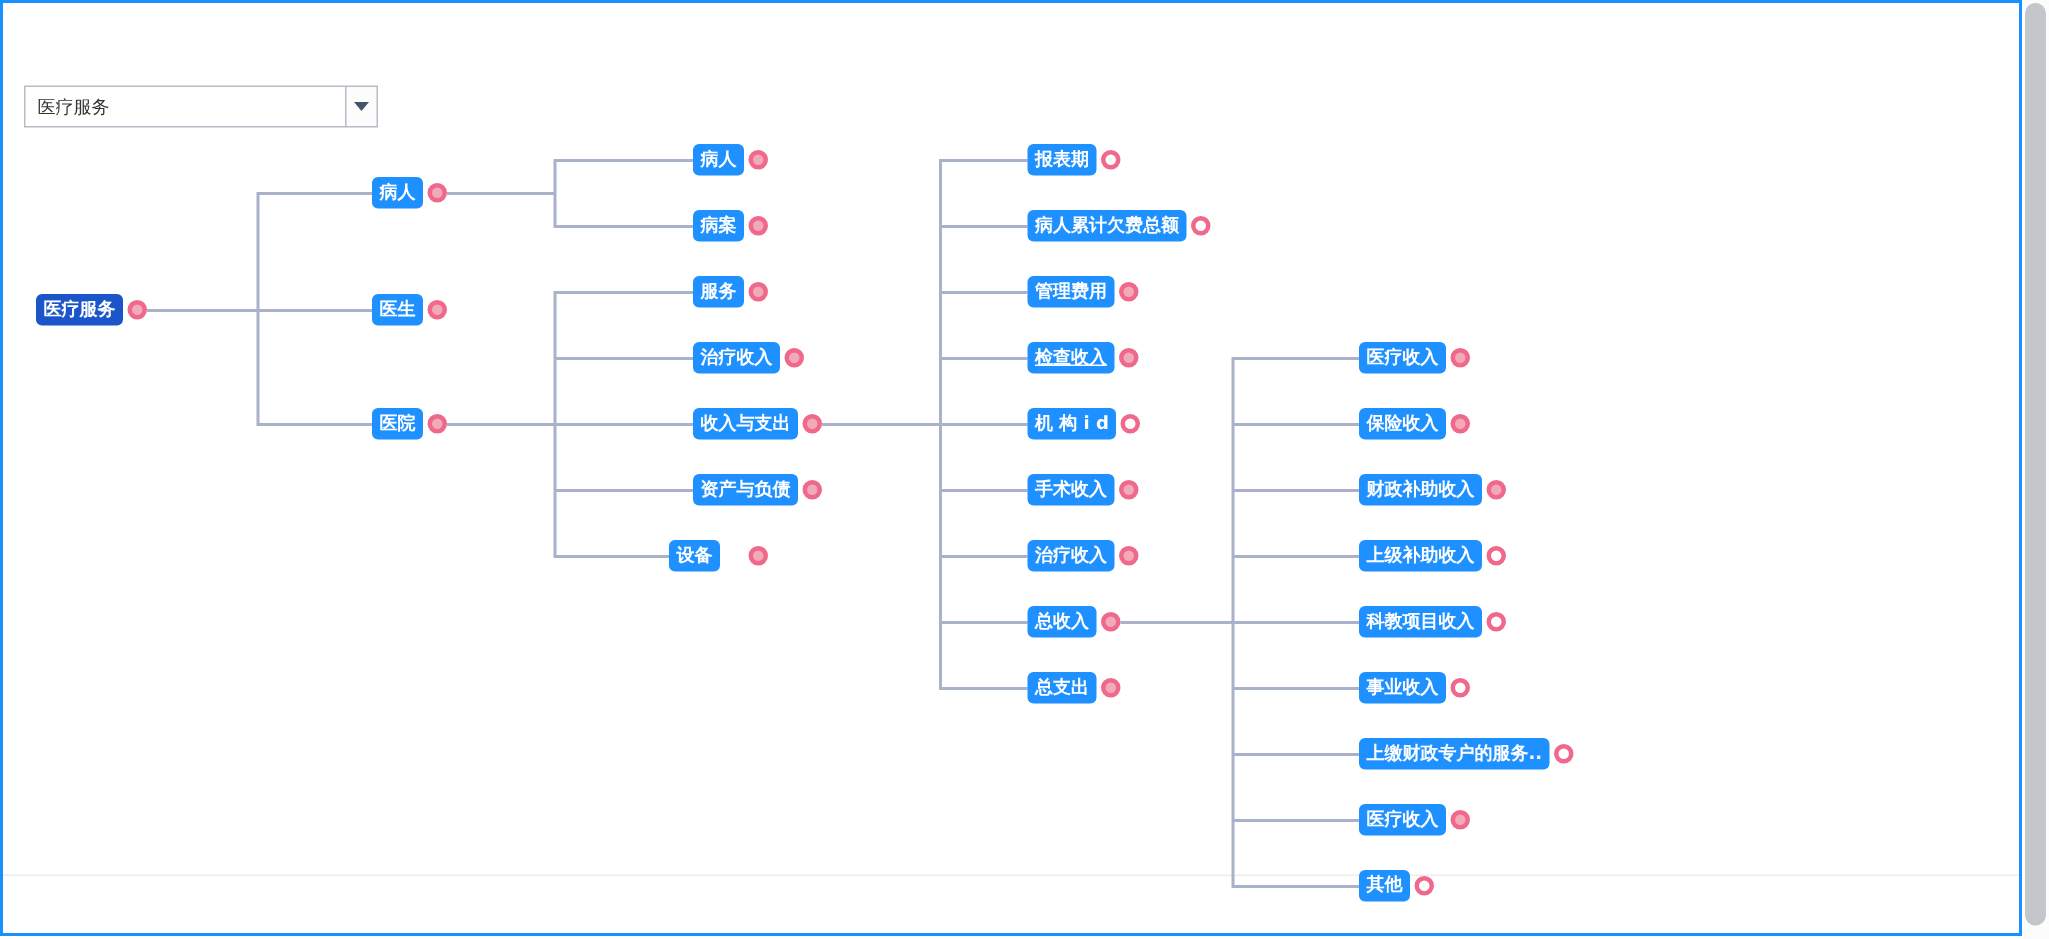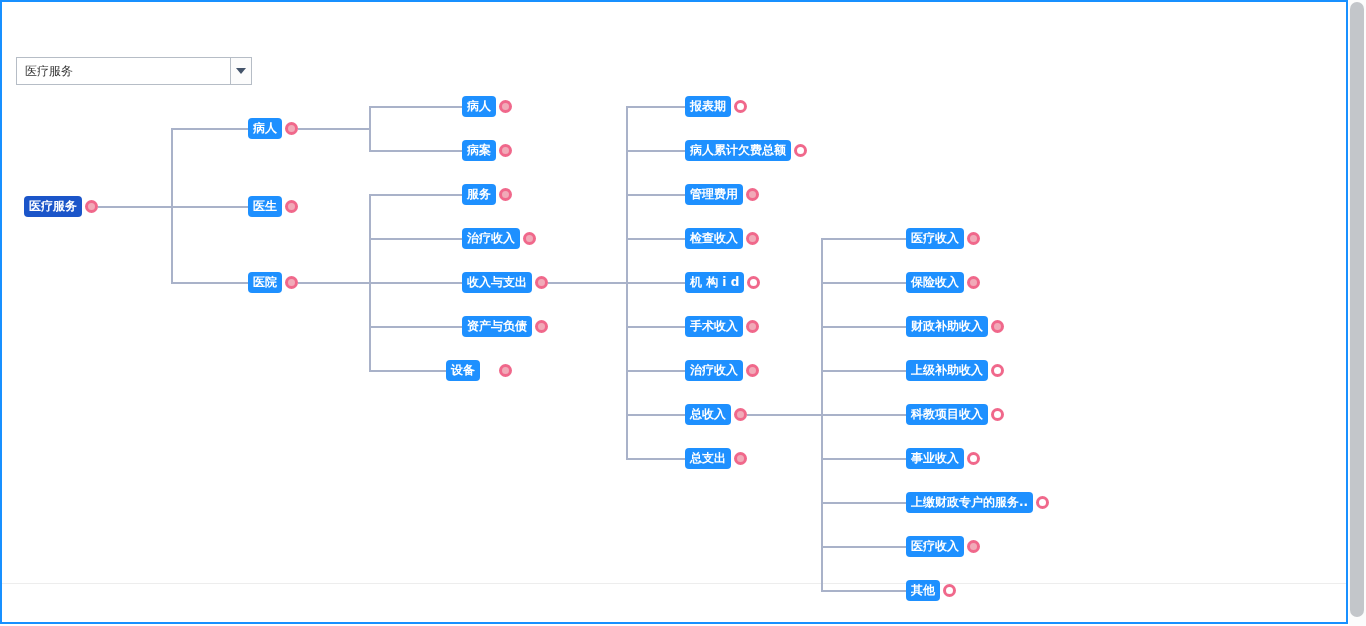--- a/index.html
+++ b/index.html
@@ -85,21 +85,21 @@
       <div class="hline" style="left: 625px; top: 104px; width: 58px;"></div>
       <div class="tree-node" style="left: 683px; top: 94px;">报表期</div>
       <div class="marker hollow" style="left: 732px; top: 98px;"></div>
       <div class="hline" style="left: 625px; top: 148px; width: 58px;"></div>
       <div class="tree-node" style="left: 683px; top: 138px;">病人累计欠费总额</div>
       <div class="marker hollow" style="left: 792px; top: 142px;"></div>
       <div class="hline" style="left: 625px; top: 192px; width: 58px;"></div>
       <div class="tree-node" style="left: 683px; top: 182px;">管理费用</div>
       <div class="marker filled" style="left: 744px; top: 186px;"></div>
       <div class="hline" style="left: 625px; top: 236px; width: 58px;"></div>
-      <div class="tree-node" style="left: 683px; top: 226px;">检查收入</div>
+      <div class="tree-node" style="left: 683px; top: 226px; text-decoration: underline;">检查收入</div>
       <div class="marker filled" style="left: 744px; top: 230px;"></div>
       <div class="hline" style="left: 625px; top: 280px; width: 58px;"></div>
       <div class="tree-node" style="left: 683px; top: 270px;">机 构 i d</div>
       <div class="marker hollow" style="left: 745px; top: 274px;"></div>
       <div class="hline" style="left: 625px; top: 324px; width: 58px;"></div>
       <div class="tree-node" style="left: 683px; top: 314px;">手术收入</div>
       <div class="marker filled" style="left: 744px; top: 318px;"></div>
       <div class="hline" style="left: 625px; top: 368px; width: 58px;"></div>
       <div class="tree-node" style="left: 683px; top: 358px;">治疗收入</div>
       <div class="marker filled" style="left: 744px; top: 362px;"></div>
@@ -126,21 +126,21 @@
       <div class="hline" style="left: 820px; top: 456px; width: 84px;"></div>
       <div class="tree-node" style="left: 904px; top: 446px;">事业收入</div>
       <div class="marker hollow" style="left: 965px; top: 450px;"></div>
       <div class="hline" style="left: 820px; top: 500px; width: 84px;"></div>
       <div class="tree-node" style="left: 904px; top: 490px;">上缴财政专户的服务..</div>
       <div class="marker hollow" style="left: 1034px; top: 494px;"></div>
       <div class="hline" style="left: 820px; top: 544px; width: 84px;"></div>
       <div class="tree-node" style="left: 904px; top: 534px;">医疗收入</div>
       <div class="marker filled" style="left: 965px; top: 538px;"></div>
       <div class="hline" style="left: 820px; top: 588px; width: 84px;"></div>
-      <div class="tree-node" style="left: 904px; top: 578px;">其他</div>
+      <div class="tree-node" style="left: 904px; top: 578px; font-family: Liberation Mono, monospace;">其他</div>
       <div class="marker hollow" style="left: 941px; top: 582px;"></div>
       <div class="hline" style="left: 625px; top: 456px; width: 58px;"></div>
       <div class="tree-node" style="left: 683px; top: 446px;">总支出</div>
       <div class="marker filled" style="left: 732px; top: 450px;"></div>
       <div class="hline" style="left: 368px; top: 324px; width: 92px;"></div>
       <div class="tree-node" style="left: 460px; top: 314px;">资产与负债</div>
       <div class="marker filled" style="left: 533px; top: 318px;"></div>
       <div class="hline" style="left: 368px; top: 368px; width: 92px;"></div>
       <div class="tree-node" style="left: 444px; top: 358px;">设备</div>
       <div class="marker filled" style="left: 497px; top: 362px;"></div>

